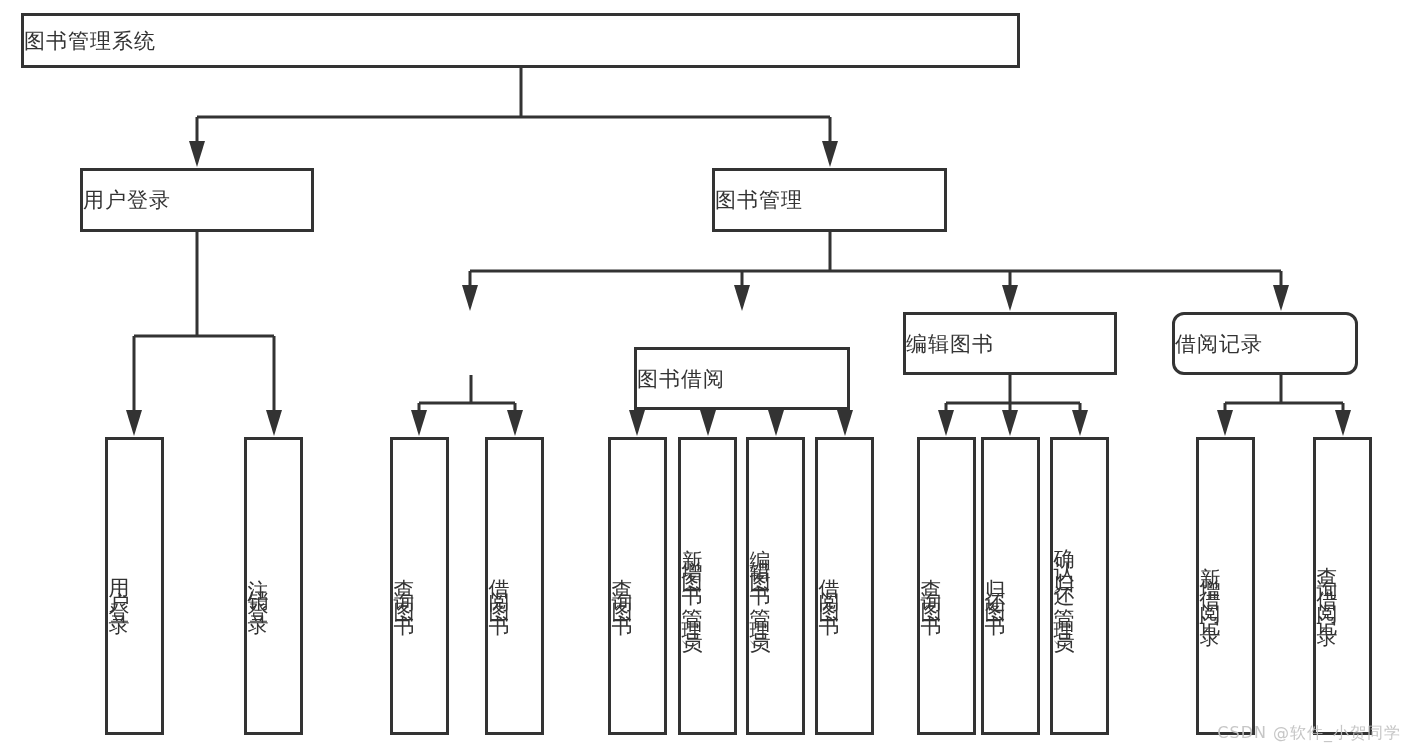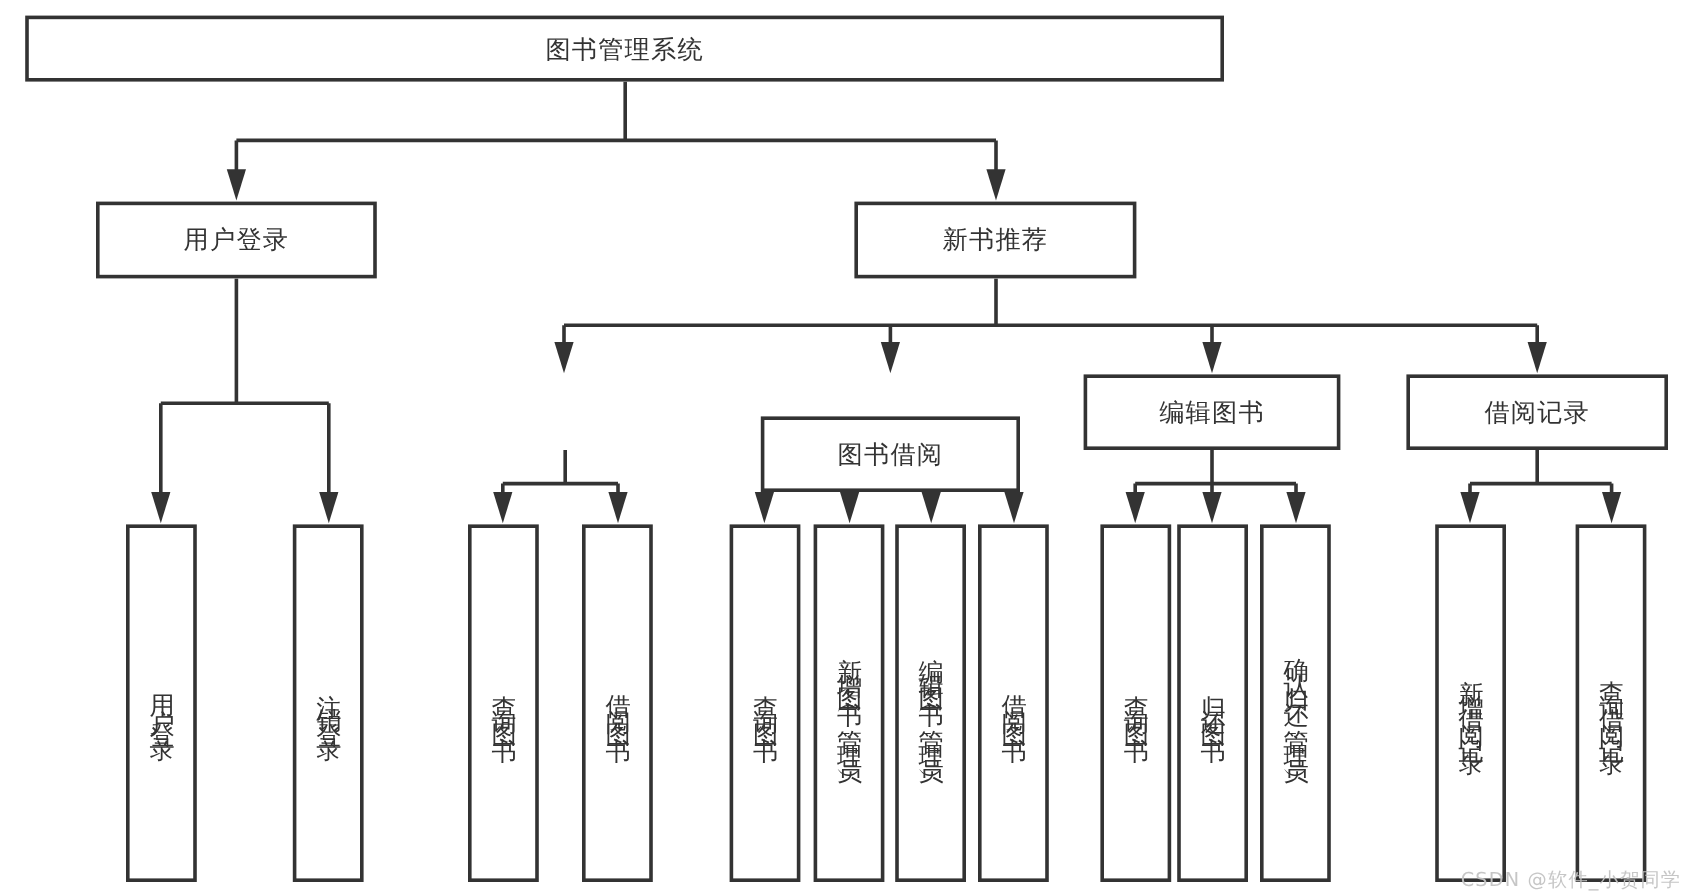--- a/index.html
+++ b/index.html
@@ -21,21 +21,21 @@
     top: 0;
     z-index: 0;
   }
   .node {
     position: absolute;
     box-sizing: border-box;
     border: 3px solid #333333;
     background: #ffffff;
     display: flex;
     align-items: center;
-    justify-content: center;
+    justify-content: flex-start;
     z-index: 1;
     color: #333333;
   }
   .hnode .label {
     font-size: 21px;
     letter-spacing: 1px;
     white-space: nowrap;
   }
   .vnode .label {
     writing-mode: vertical-rl;
@@ -45,21 +45,21 @@
     line-height: 1;
     white-space: nowrap;
   }
   
   .root-box { left: 21px;   top: 13px;  width: 999px; height: 55px; }
   .l2-a     { left: 80px;   top: 168px; width: 234px; height: 64px; }
   .l2-b     { left: 712px;  top: 168px; width: 235px; height: 64px; }
   .l3-a     { left: 362px;  top: 312px; width: 218px; height: 63px; }
   .l3-b     { left: 634px;  top: 312px; width: 216px; height: 63px; margin-top: 35px; }
   .l3-c     { left: 903px;  top: 312px; width: 214px; height: 63px; }
-  .l3-d     { left: 1172px; top: 312px; width: 218px; height: 63px; }
+  .l3-d     { left: 1172px; top: 312px; width: 186px; height: 63px; border-radius: 12px; }
   .leaf     { top: 437px; width: 59px; height: 298px; }
   .g1-1 { left: 105px; }  .g1-2 { left: 244px; }
   .g2-1 { left: 390px; }  .g2-2 { left: 485px; }
   .g3-1 { left: 608px; }  .g3-2 { left: 678px; } .g3-3 { left: 746px; } .g3-4 { left: 815px; }
   .g4-1 { left: 917px; }  .g4-2 { left: 981px; } .g4-3 { left: 1050px; }
   .g5-1 { left: 1196px; } .g5-2 { left: 1313px; }
   #watermark {
     position: absolute;
     right: 4px;
     bottom: 3px;
@@ -123,21 +123,21 @@
   </svg>
 
   <div class="node hnode root-box">
     <span class="label">图书管理系统</span>
   </div>
 
   <div class="node hnode l2-a">
     <span class="label">用户登录</span>
   </div>
   <div class="node hnode l2-b">
-    <span class="label">新书推荐</span>
+    <span class="label">图书管理</span>
   </div>
 
   <div class="node hnode l3-b">
     <span class="label">图书借阅</span>
   </div>
   <div class="node hnode l3-c">
     <span class="label">编辑图书</span>
   </div>
   <div class="node hnode l3-d">
     <span class="label">借阅记录</span>

